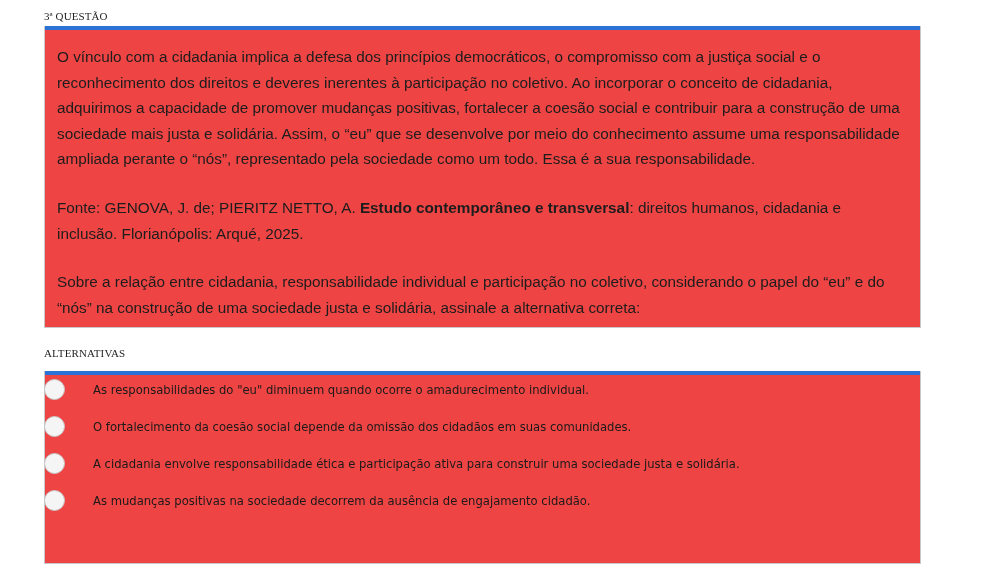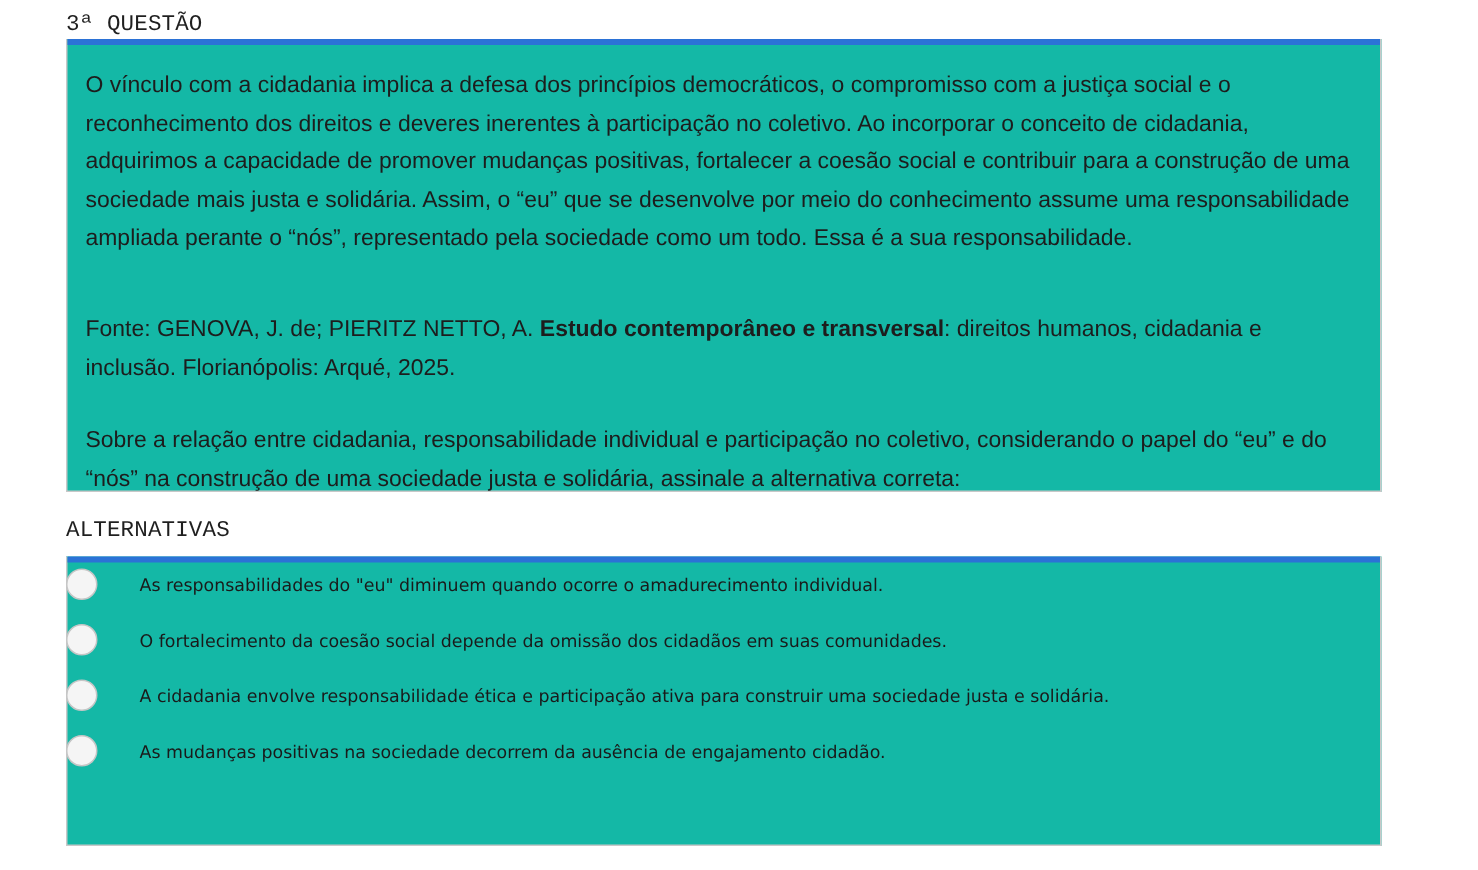--- a/index.html
+++ b/index.html
@@ -17,42 +17,42 @@
   .page {
     position: relative;
     width: 985px;
     height: 580px;
     box-sizing: border-box;
     padding: 0;
   }
 
   
   .section-heading {
-    font-family: Liberation Mono, monospace;
-    font-size: 15px;
+    font-family: Liberation Serif, serif;
+    font-size: 11px;
     line-height: 19px;
     color: #1f1f1f;
     letter-spacing: 0.1px;
   }
   #question-heading {
     position: absolute;
     left: 44px;
     top: 7px;
   }
   #alternatives-heading {
     position: absolute;
     left: 44px;
     top: 344px;
   }
 
   
   .panel {
     position: absolute;
     box-sizing: border-box;
-    background: #14b8a6;
+    background: #ef4444;
     border: 1px solid #c8c8c8;
     border-top: none;
   }
   .panel-accent {
     position: absolute;
     left: 0;
     top: 0;
     width: 100%;
     height: 4px;
     background: #2b72d6;
@@ -79,21 +79,21 @@
     font-size: 15.3px;
     line-height: 25.6px;
     color: #1d1d1d;
     margin: 0;
     text-align: left;
   }
   #question-statement {
     margin-top: 8px;
   }
   #question-source {
-    margin-top: 35px;
+    margin-top: 23px;
   }
   #question-prompt {
     margin-top: 23px;
   }
   .bold {
     font-weight: bold;
   }
 
   
   .alt-list {

